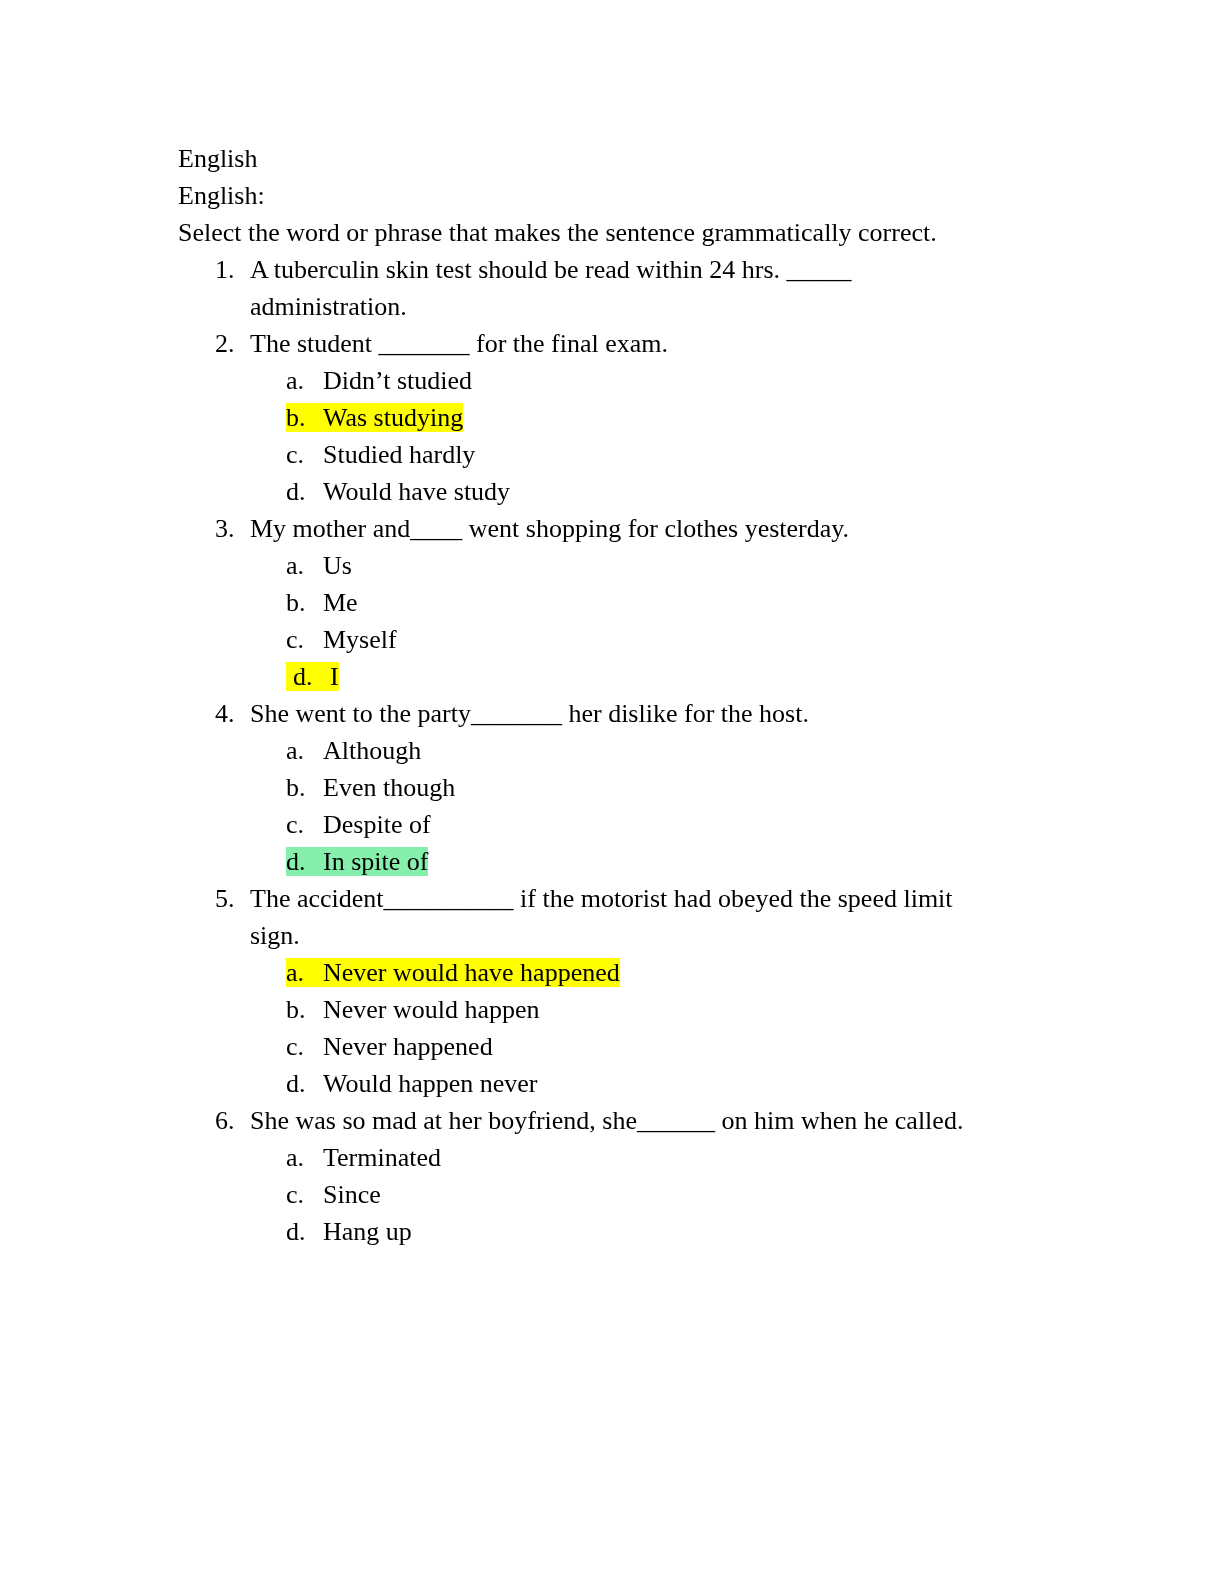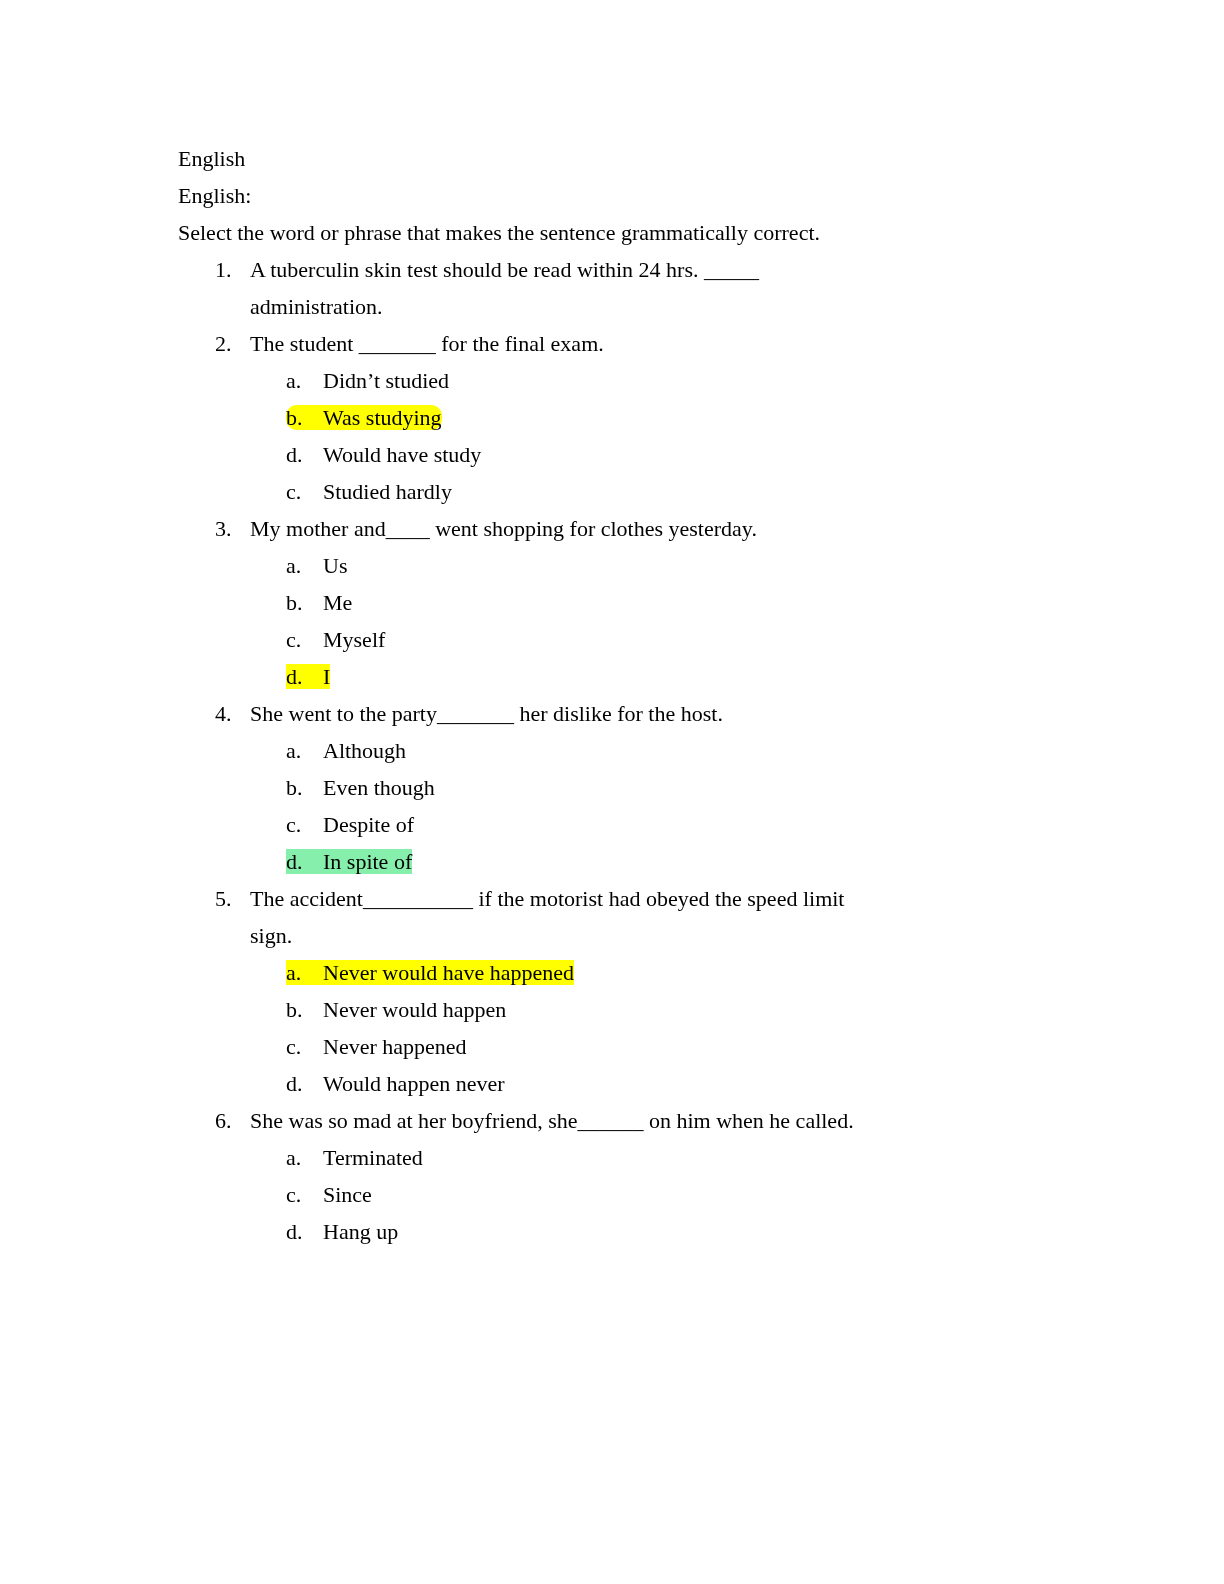--- a/index.html
+++ b/index.html
@@ -9,21 +9,21 @@
   }
   .page {
     position: relative;
     width: 1224px;
     min-height: 1584px;
     margin: 0 auto;
     background: #ffffff;
     box-sizing: border-box;
     padding: 140px 170px 60px 178px;
     font-family: "Liberation Serif", "DejaVu Serif", serif;
-    font-size: 22px;
+    font-size: 26px;
     color: #000000;
   }
   .line {
     margin: 0;
     line-height: 37px;
     white-space: pre-line;
   }
   .question-list {
     margin: 0;
     padding: 0;
@@ -91,29 +91,29 @@
     <div class="q-row">
       <span class="q-num">2.</span>
       <span class="q-text">The student _______ for the final exam.</span>
     </div>
     <div class="options">
   <div class="option">
     <span class="opt-inline"><span class="opt-letter">a.</span><span class="opt-label">Didn’t studied</span></span>
   </div>
 
   <div class="option">
-    <span class="opt-inline hl" style="background-color: rgb(255, 255, 0); border-radius: 11px;"><span class="opt-letter">b.</span><span class="opt-label">Was studying</span></span>
+    <span class="opt-inline hl" style="background-color: rgb(255, 255, 0);"><span class="opt-letter">b.</span><span class="opt-label">Was studying</span></span>
+  </div>
+
+  <div class="option">
+    <span class="opt-inline"><span class="opt-letter">c.</span><span class="opt-label">Studied hardly</span></span>
   </div>
 
   <div class="option">
     <span class="opt-inline"><span class="opt-letter">d.</span><span class="opt-label">Would have study</span></span>
-  </div>
-
-  <div class="option">
-    <span class="opt-inline"><span class="opt-letter">c.</span><span class="opt-label">Studied hardly</span></span>
   </div>
 </div>
   </li>
 
   <li class="question">
     <div class="q-row">
       <span class="q-num">3.</span>
       <span class="q-text">My mother and____ went shopping for clothes yesterday.</span>
     </div>
     <div class="options">
@@ -123,21 +123,21 @@
 
   <div class="option">
     <span class="opt-inline"><span class="opt-letter">b.</span><span class="opt-label">Me</span></span>
   </div>
 
   <div class="option">
     <span class="opt-inline"><span class="opt-letter">c.</span><span class="opt-label">Myself</span></span>
   </div>
 
   <div class="option">
-    <span class="opt-inline hl" style="background-color: rgb(255, 255, 0);"><span class="opt-letter">d.</span><span class="opt-label">I</span></span>
+    <span class="opt-inline hl" style="background-color: rgb(255, 255, 0); padding-left: 7px;"><span class="opt-letter">d.</span><span class="opt-label">I</span></span>
   </div>
 </div>
   </li>
 
   <li class="question">
     <div class="q-row">
       <span class="q-num">4.</span>
       <span class="q-text">She went to the party_______ her dislike for the host.</span>
     </div>
     <div class="options">

